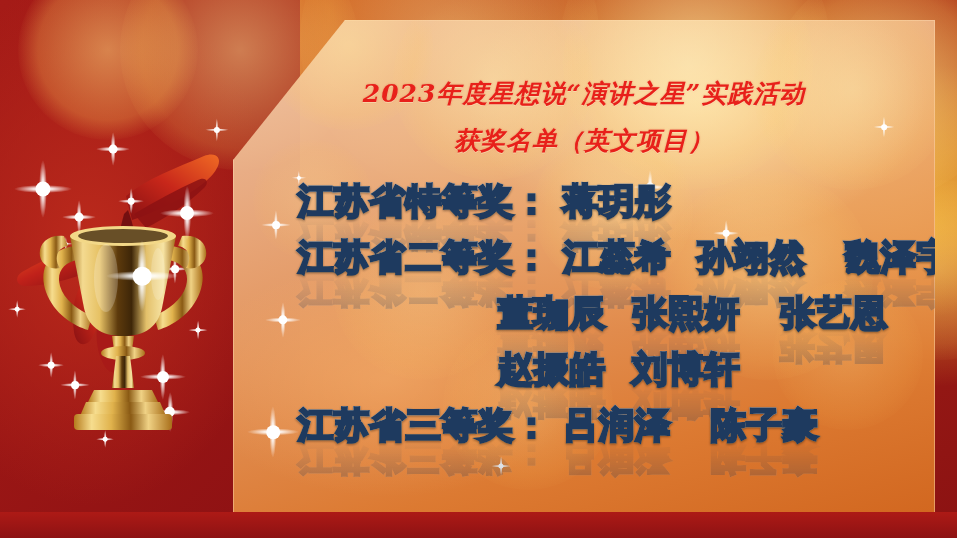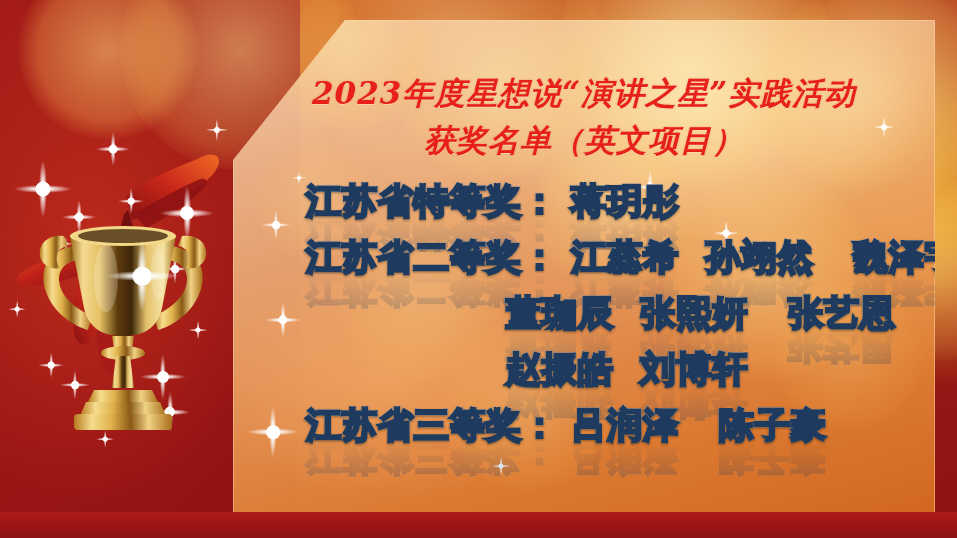--- a/index.html
+++ b/index.html
@@ -67,21 +67,21 @@
     box-shadow:inset 0 0 0 1px rgba(255,220,180,.45);
   }
   .panel-bokeh{position:absolute;border-radius:50%;pointer-events:none;}
 
   
   #title{
     position:absolute;left:0;right:0;top:50px;
     text-align:center;
     font-family:"DejaVu Serif","Liberation Serif",serif;
     font-weight:bold;
-    font-size:31px;
+    font-size:25px;
     line-height:47px;
     letter-spacing:1px;
     color:#e8201a;
     text-shadow:0 1px 0 rgba(255,240,200,.55), 0 0 2px rgba(200,20,10,.35);
     font-style:italic;
     white-space:pre-line;
   }
 
   
   #list{
@@ -115,21 +115,21 @@
     left:0;right:0;
     top:33px;
     padding-left:inherit;
     transform:scaleY(-1);
     opacity:.30;
     -webkit-mask-image:linear-gradient(to top, rgba(0,0,0,0) 8%, rgba(0,0,0,.55) 75%, rgba(0,0,0,.8) 100%);
     mask-image:linear-gradient(to top, rgba(0,0,0,0) 8%, rgba(0,0,0,.55) 75%, rgba(0,0,0,.8) 100%);
     filter:blur(.4px);
     pointer-events:none;
   }
-  .rowwrap{position:relative;height:56px;margin-left:8px;}
+  .rowwrap{position:relative;height:56px;}
   .rowwrap .pad{padding-left:65px;}
   .rowwrap.indent .pad{padding-left:265px;}
 </style>
 </head>
 <body>
 
 <div id="stage">
 
   <div class="bg-base"></div>
   <div class="bg-red-left"></div>

